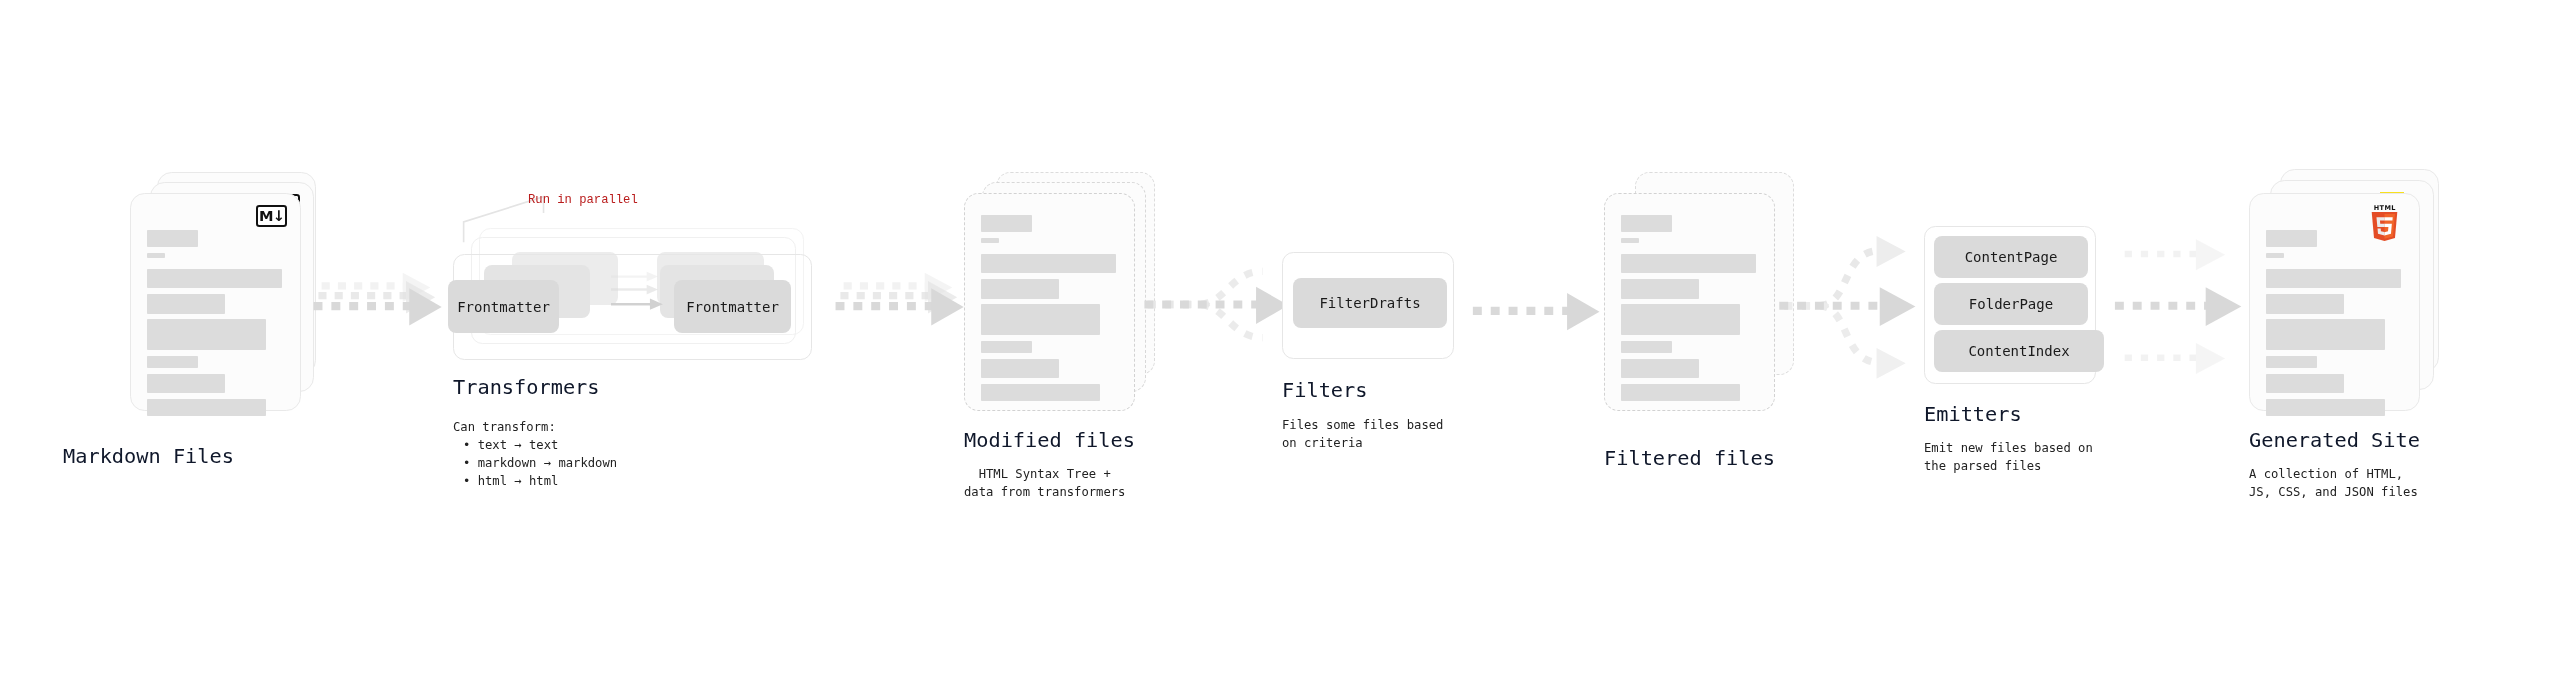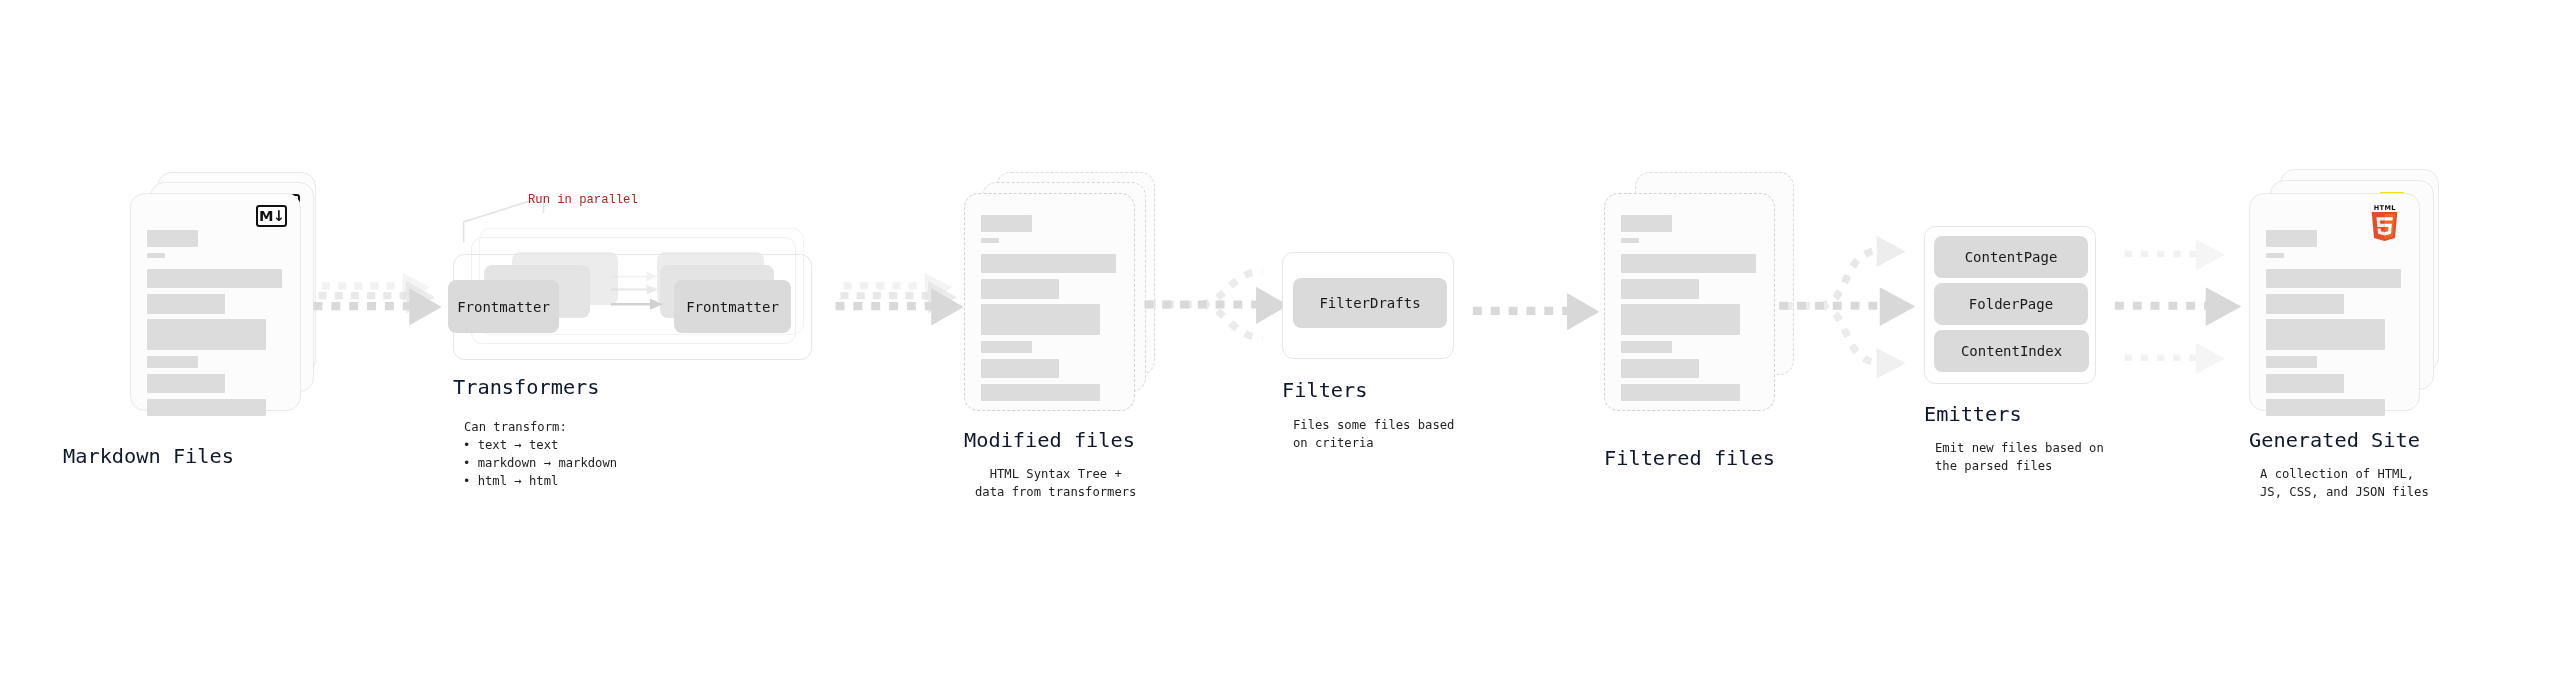--- a/index.html
+++ b/index.html
@@ -93,21 +93,21 @@
 
   
   .title {
     position: absolute;
     font-family: "DejaVu Sans Mono", "Liberation Mono", monospace;
     font-size: 20.3px; color: #0f172a; white-space: nowrap; letter-spacing: 0px;
   }
   .sub {
     position: absolute;
     font-family: "DejaVu Sans Mono", "Liberation Mono", monospace;
-    font-size: 12.2px; color: #222; line-height: 18px; white-space: pre; margin-left: 11px;
+    font-size: 12.2px; color: #222; line-height: 18px; white-space: pre;
   }
   .parallel-label {
     position: absolute;
     font-family: Liberation Mono, monospace;
     font-size: 12.2px; color: #b91c1c; white-space: nowrap;
   }
   .bullets { list-style: none; }
   .bullets li { white-space: pre; }
 
   svg { position: absolute; overflow: visible; }
@@ -301,21 +301,21 @@
 
   <div class="abs">
     <div class="modbox" style="left:1924px; top:226px; width:172px; height:158px;"></div>
 
     <div class="chip" style="left:1934px; top:236px; width:154px; height:42px;">
       <span>ContentPage</span>
     </div>
     <div class="chip" style="left:1934px; top:283px; width:154px; height:42px;">
       <span>FolderPage</span>
     </div>
-    <div class="chip" style="left:1934px; top:330px; width:155px; height:42px;">
+    <div class="chip" style="left:1934px; top:330px; width:170px; height:42px;">
       <span>ContentIndex</span>
     </div>
 
     <div class="title" style="left:1924px; top:402px;">Emitters</div>
     <div class="sub" style="left:1924px; top:439px;">Emit new files based on
 the parsed files</div>
   </div>
 
   <svg class="abs" style="left:2110px; top:228px; width:146px; height:154px;" viewBox="0 0 180 190">
     <g opacity="0.5">

